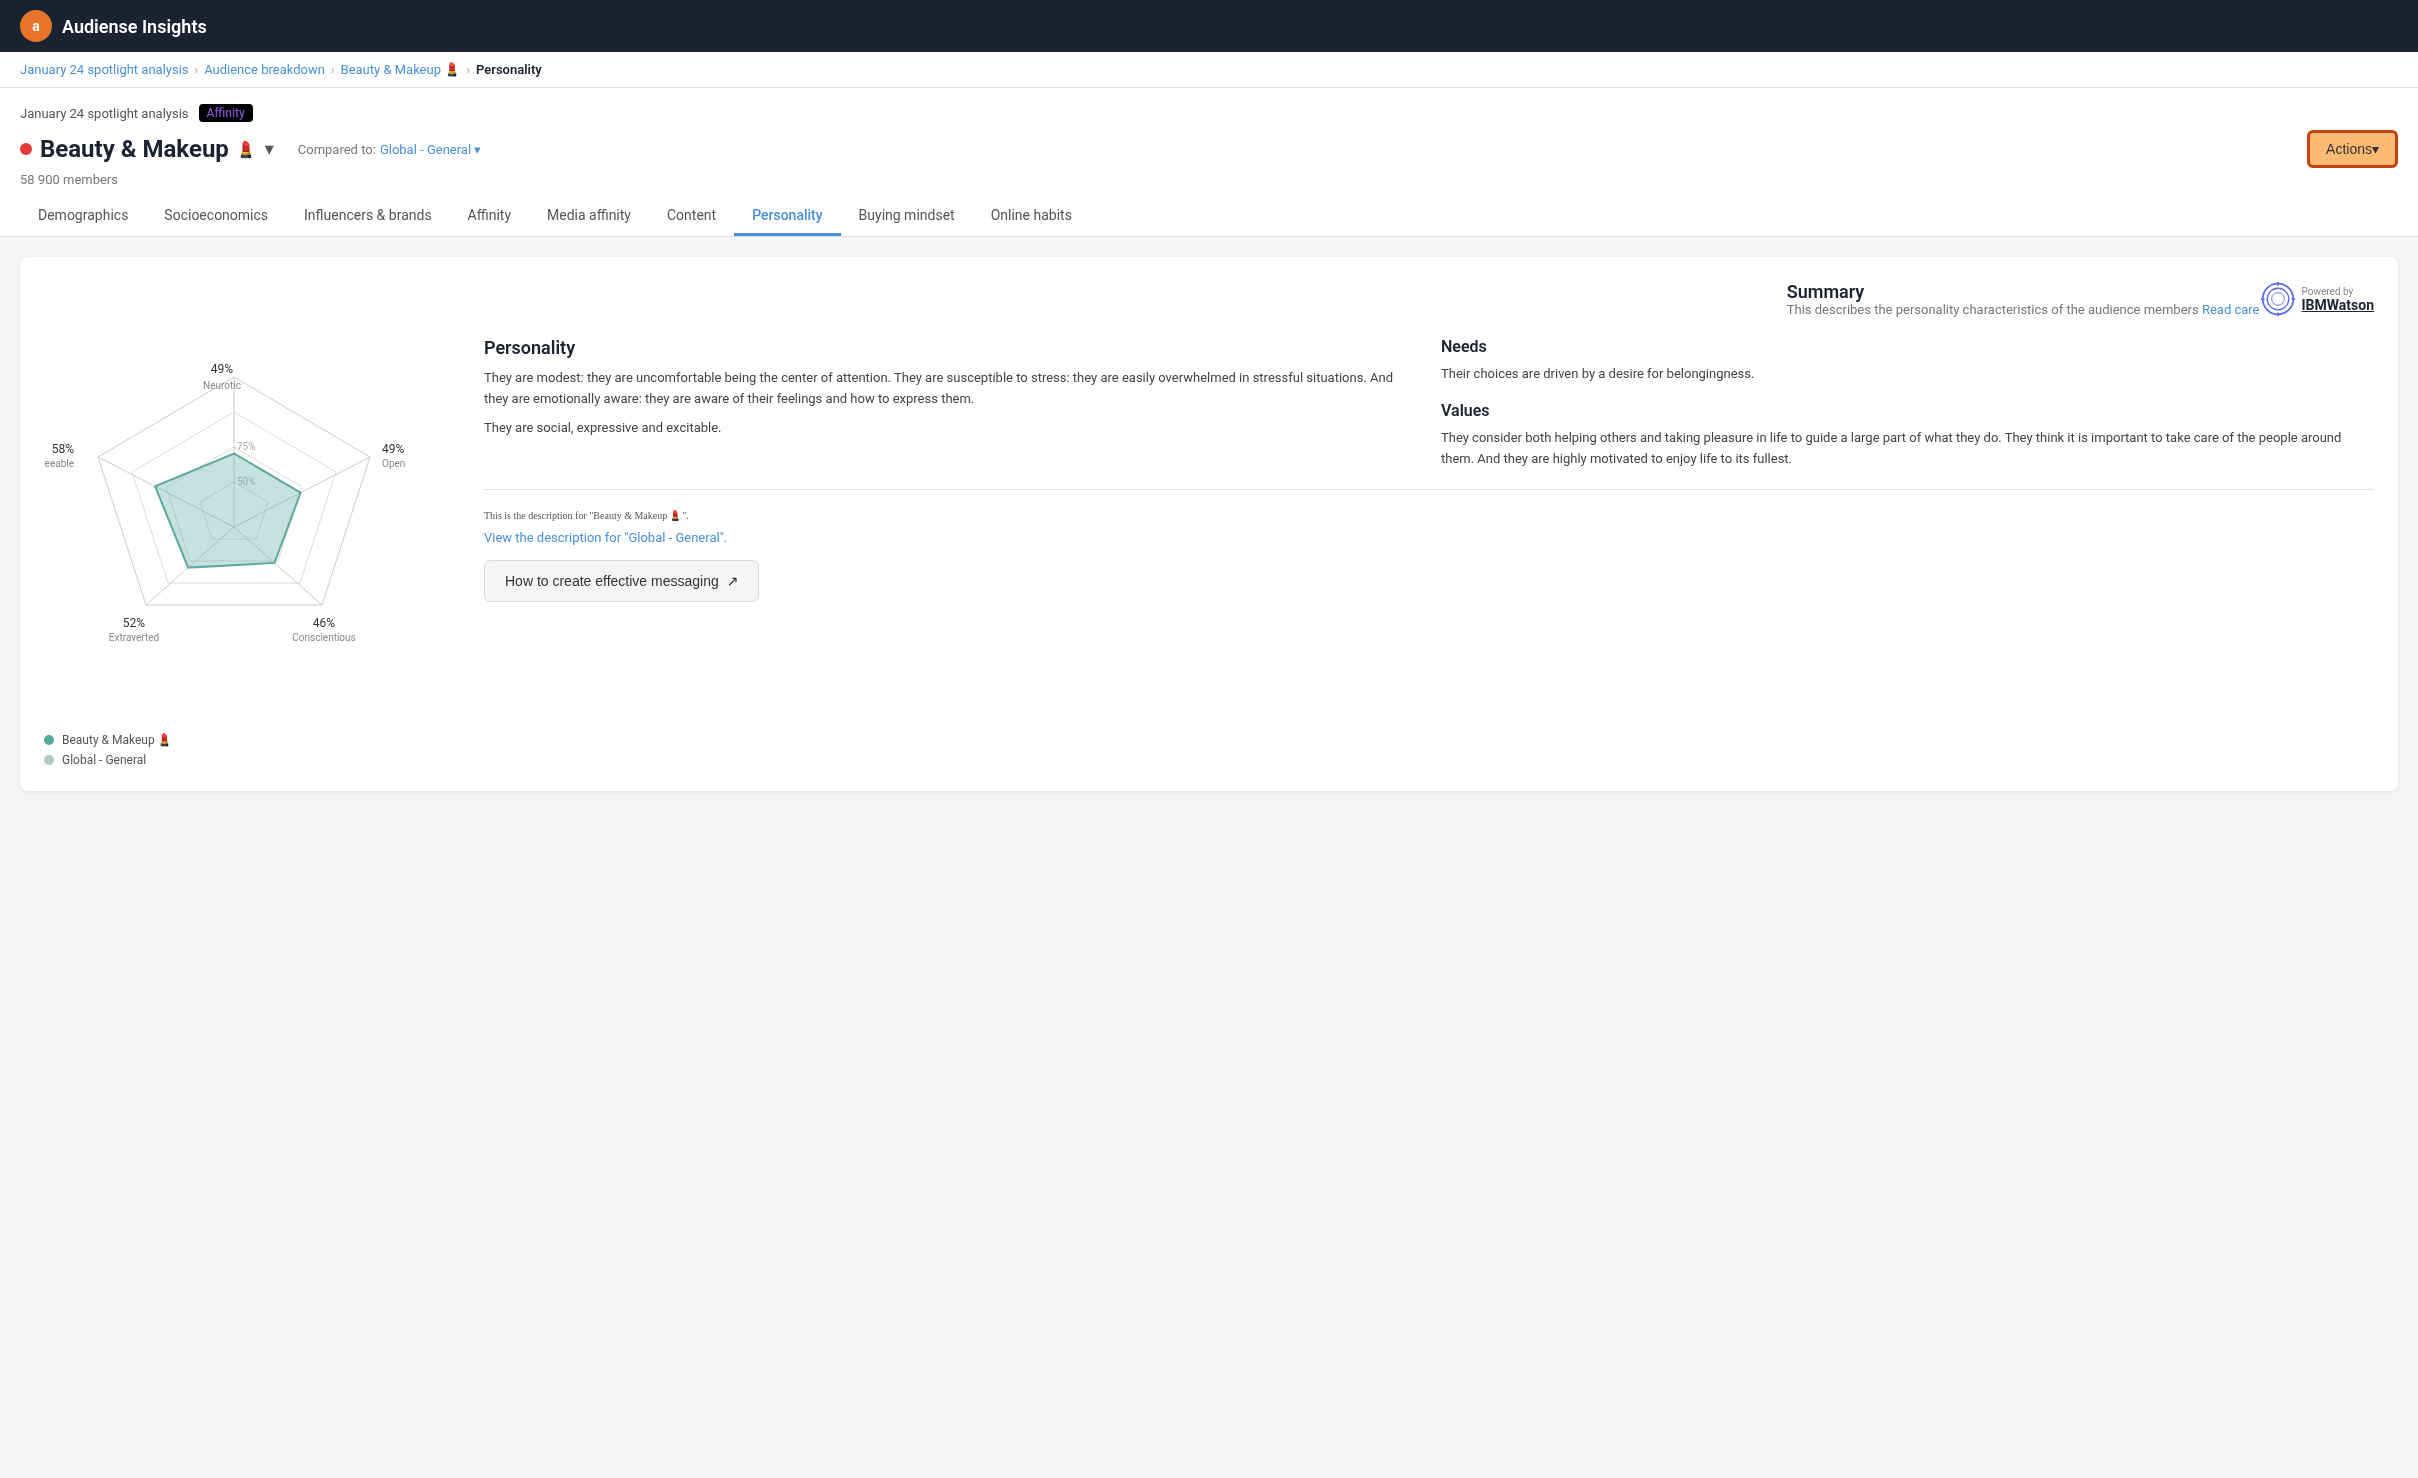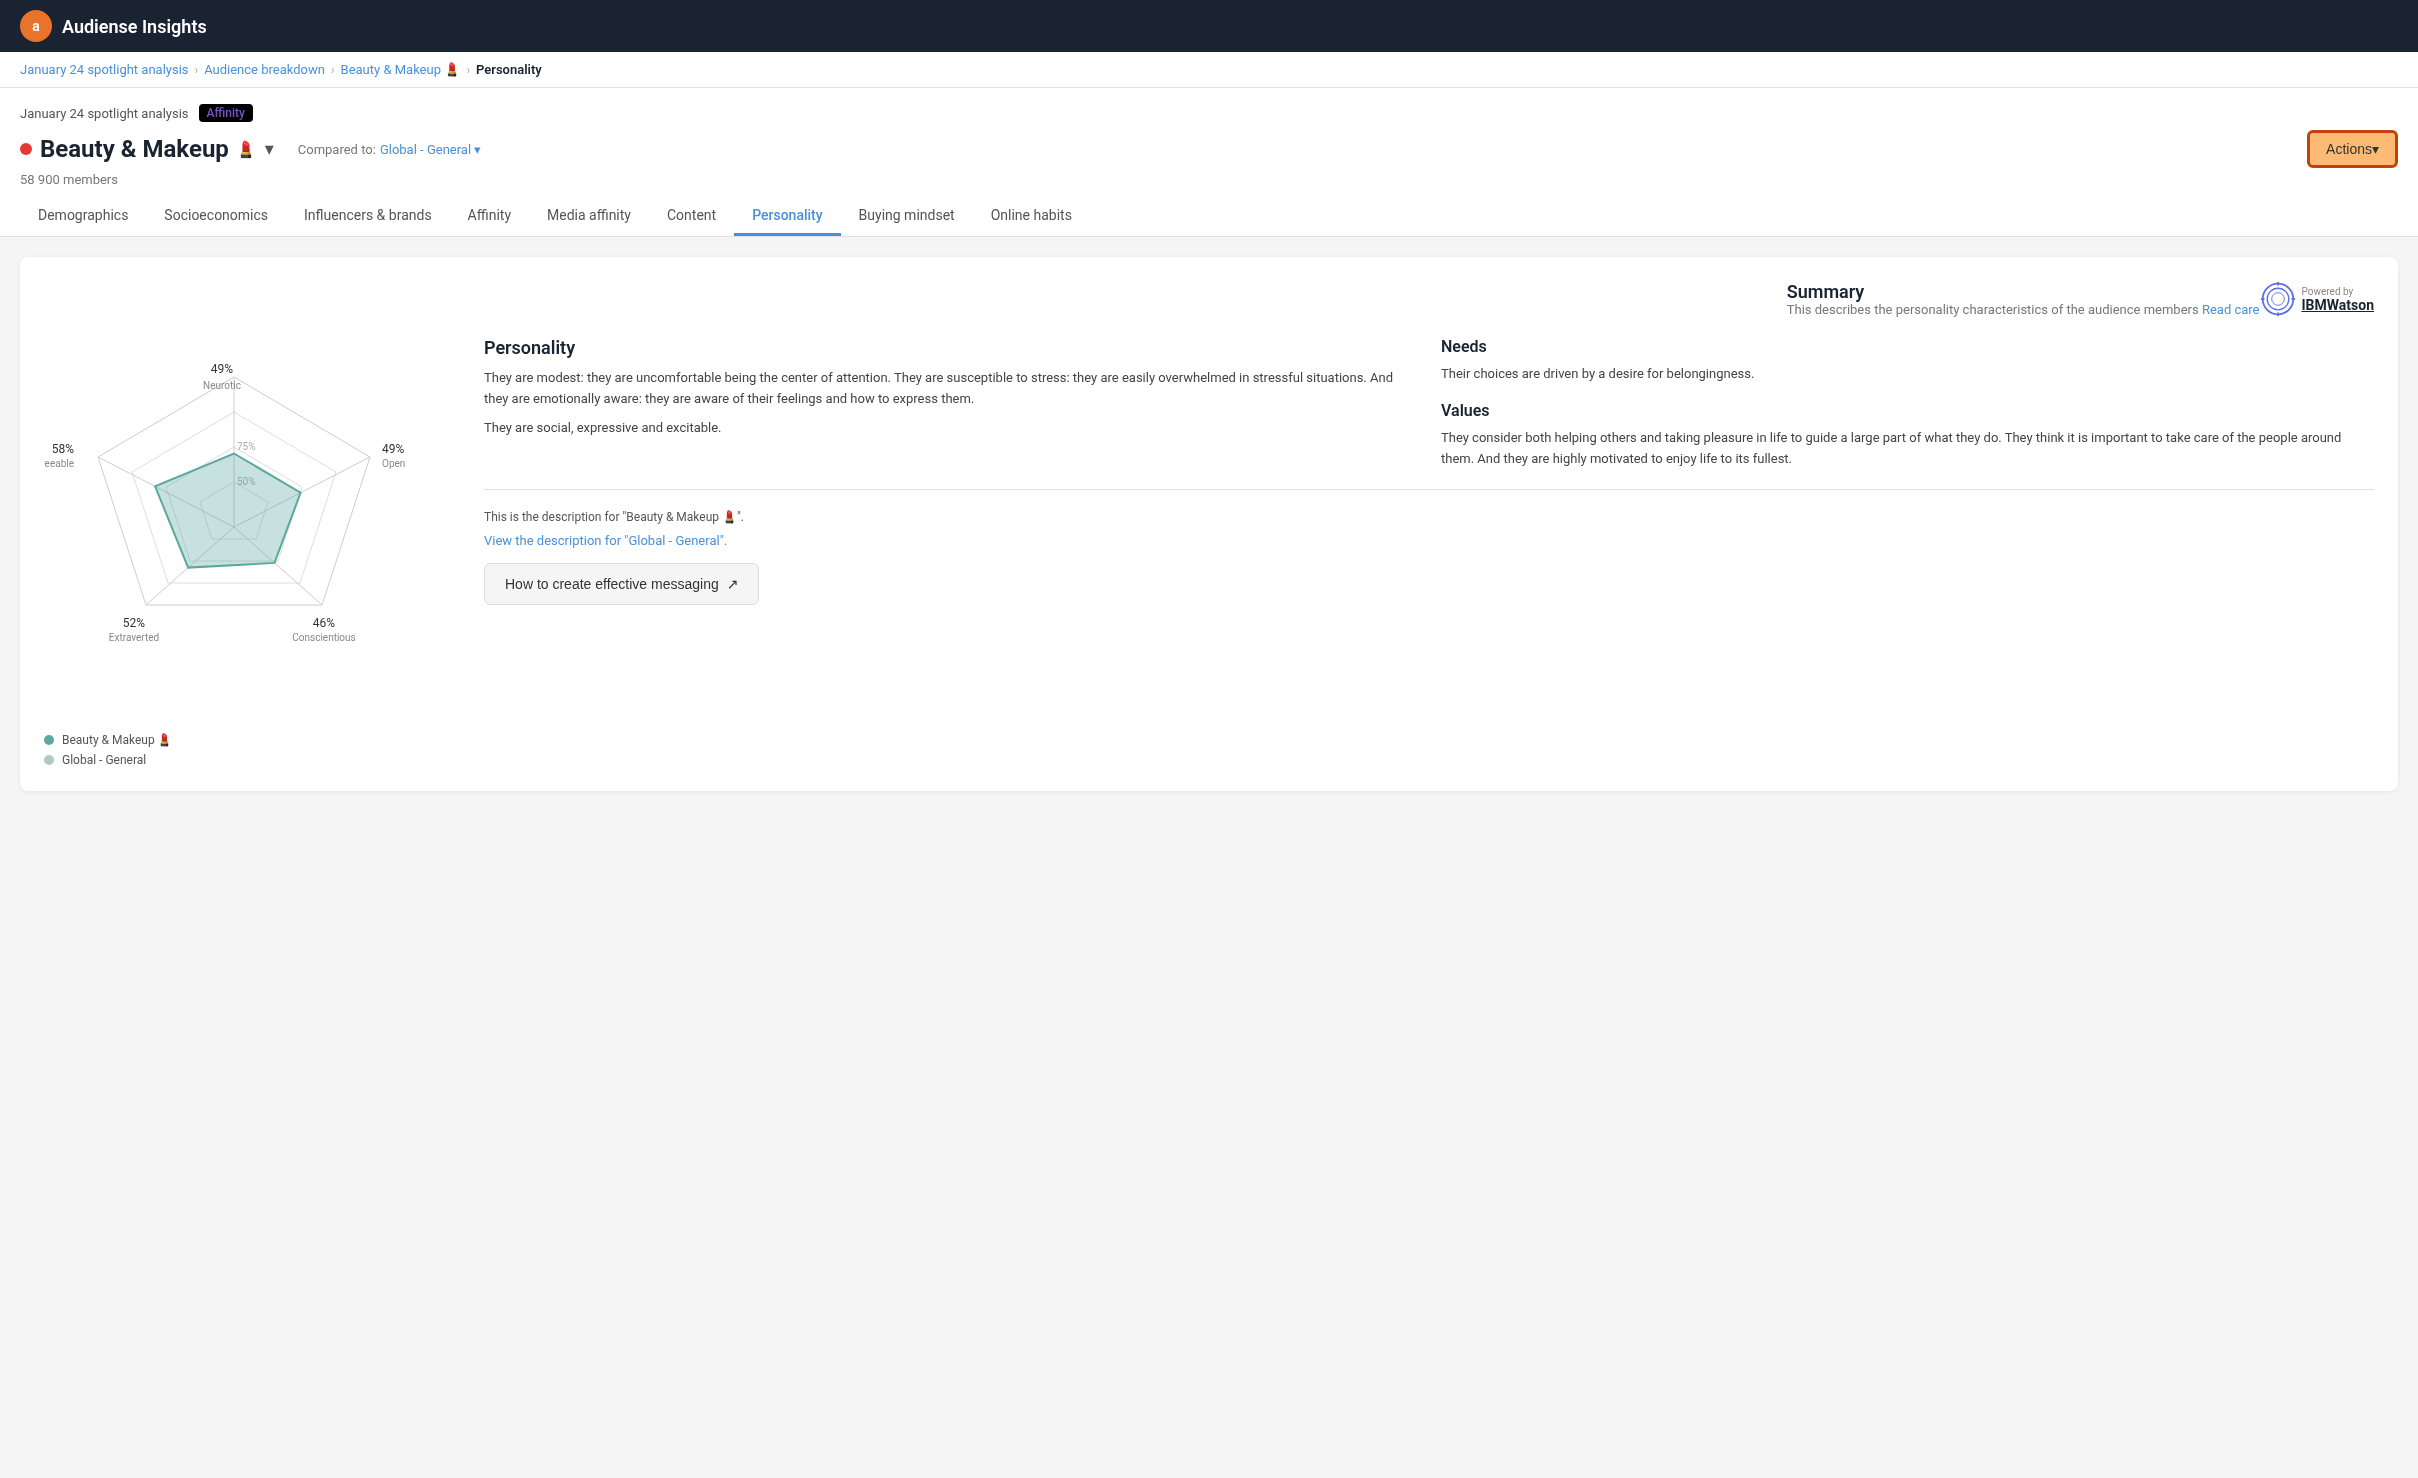--- a/index.html
+++ b/index.html
@@ -280,23 +280,24 @@
       color: #444;
       line-height: 1.6;
     }
 
     .divider {
       border: none;
       border-top: 1px solid #e0e0e0;
       margin: 20px 0;
     }
     .description-note {
-      font-size: 12px;
+      font-size: 10px;
       color: #555;
       margin-bottom: 6px;
+      font-family: Liberation Serif, serif;
     }
     .view-global-link {
       font-size: 13px;
       color: #4a90d9;
       cursor: pointer;
       text-decoration: none;
     }
     .messaging-btn {
       display: inline-flex;
       align-items: center;

